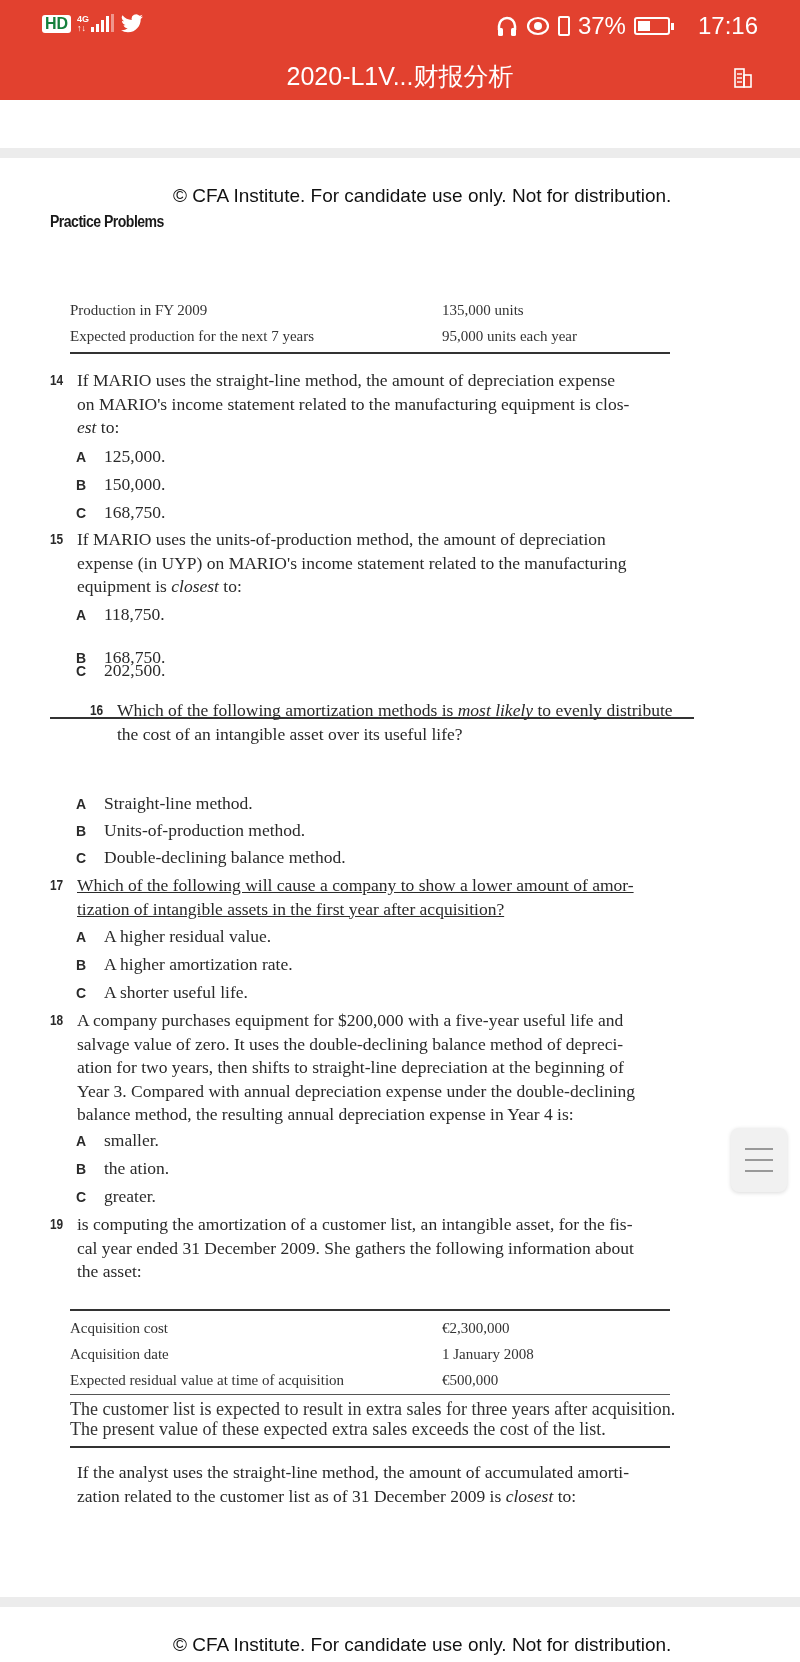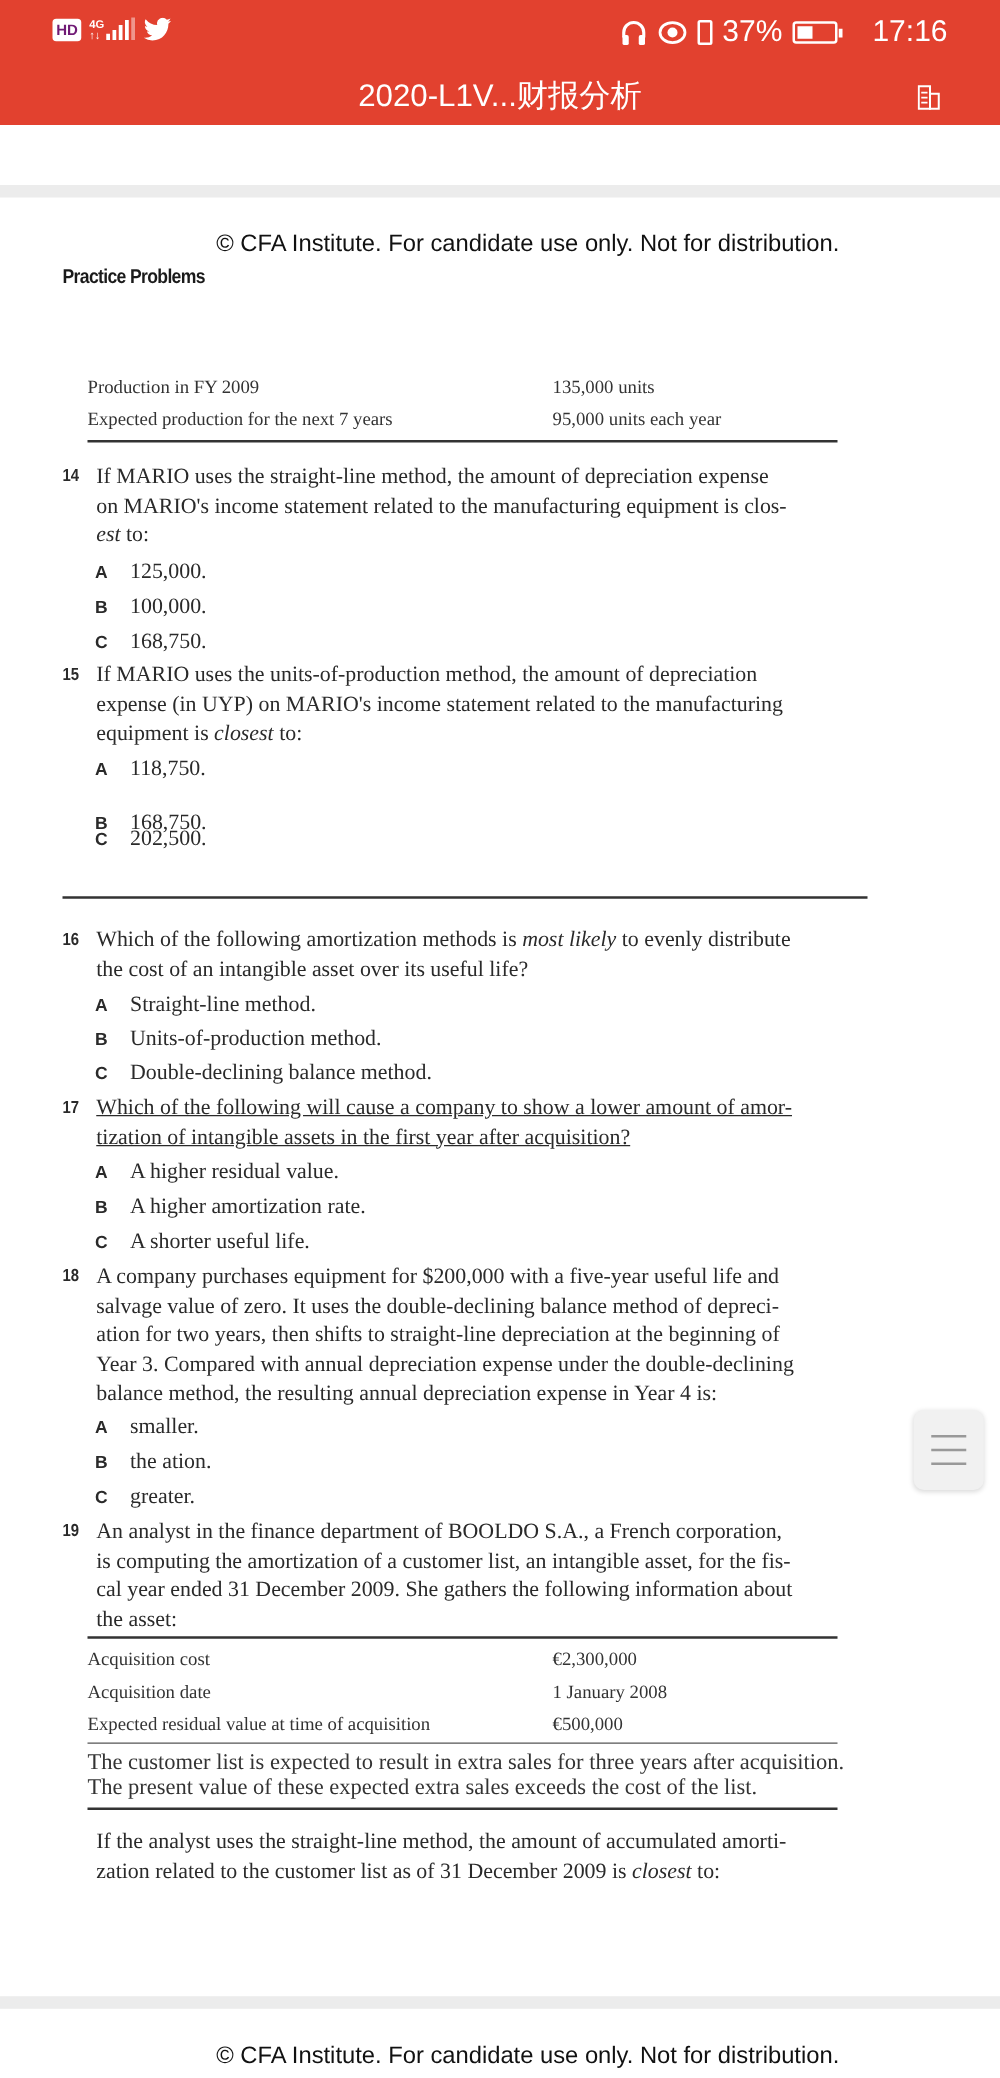--- a/index.html
+++ b/index.html
@@ -2,21 +2,21 @@
 <html><head>
   <meta charset="utf-8">
   <style>
     * { box-sizing: border-box; margin: 0; padding: 0; }
     html, body { width: 800px; height: 1662px; background: #ffffff; overflow: hidden; }
     body { position: relative; font-family: "Liberation Serif", serif; color: #2a2a2a; }
 
     .appbar { position: absolute; left: 0; top: 0; width: 800px; height: 100px; background: #e2412f; color: #fff; }
     .statusbar { position: absolute; left: 0; top: 0; width: 800px; height: 55px; }
     .sb-left { position: absolute; left: 42px; top: 14px; display: flex; align-items: center; gap: 6px; }
-    .hd { background: #fff; color: #701a75; font-family: "Liberation Sans", sans-serif; font-weight: bold; font-size: 12px; padding: 1px 3px; border-radius: 3px; line-height: 16px; }
+    .hd { background: #fff; color: #15803d; font-family: "Liberation Sans", sans-serif; font-weight: bold; font-size: 16px; padding: 1px 3px; border-radius: 3px; line-height: 16px; }
     .net { font-family: "Liberation Sans", sans-serif; font-size: 9px; font-weight: bold; line-height: 9px; display:flex; flex-direction: column; }
     .bars { display: flex; align-items: flex-end; gap: 2px; height: 16px; margin-left: -4px;}
     .bars span { display: block; width: 3px; background: #fff; }
     .bars span.dim { background: rgba(255,255,255,0.45); }
     .sb-right { position: absolute; right: 42px; top: 12px; display: flex; align-items: center; gap: 8px; font-family: "Liberation Sans", sans-serif; font-size: 24px; }
     .battery { width: 36px; height: 18px; border: 2px solid #fff; border-radius: 3px; position: relative; }
     .battery .fill { position: absolute; left: 2px; top: 2px; bottom: 2px; width: 12px; background: #fff; }
     .battery::after { content: ""; position: absolute; right: -6px; top: 4px; width: 3px; height: 7px; background: #fff; }
     .vib { width: 12px; height: 20px; border: 2px solid #fff; border-radius: 2px; }
 
@@ -115,38 +115,38 @@
 
 <div class="q" style="top:369px;">
   <span class="num">14</span>
   <div class="stem">
     <div>If MARIO uses the straight-line method, the amount of depreciation expense</div>
     <div>on MARIO's income statement related to the manufacturing equipment is clos-</div>
     <div><i>est</i> to:</div>
   </div>
 </div>
 <div class="opt" style="top:445px;"><span class="letter">A</span><span>125,000.</span></div>
-<div class="opt" style="top:473px;"><span class="letter">B</span><span>100,000.</span></div>
+<div class="opt" style="top:473px;"><span class="letter">B</span><span>150,000.</span></div>
 <div class="opt" style="top:501px;"><span class="letter">C</span><span>168,750.</span></div>
 
 <div class="q" style="top:528px;">
   <span class="num">15</span>
   <div class="stem">
     <div>If MARIO uses the units-of-production method, the amount of depreciation</div>
     <div>expense (in UYP) on MARIO's income statement related to the manufacturing</div>
     <div>equipment is <i>closest</i> to:</div>
   </div>
 </div>
 <div class="opt" style="top:603px;"><span class="letter">A</span><span>118,750.</span></div>
 <div class="opt" style="top:631px;margin-top:15px;"><span class="letter">B</span><span>168,750.</span></div>
 <div class="opt" style="top:659px;"><span class="letter">C</span><span>202,500.</span></div>
 
 <div class="rule" style="left:50px; width:644px; top:717px;"></div>
 
-<div class="q" style="top:740px;">
+<div class="q" style="top:699px;margin-left:40px;">
   <span class="num">16</span>
   <div class="stem">
     <div>Which of the following amortization methods is <i>most likely</i> to evenly distribute</div>
     <div>the cost of an intangible asset over its useful life?</div>
   </div>
 </div>
 <div class="opt" style="top:792px;"><span class="letter">A</span><span>Straight-line method.</span></div>
 <div class="opt" style="top:819px;"><span class="letter">B</span><span>Units-of-production method.</span></div>
 <div class="opt" style="top:846px;"><span class="letter">C</span><span>Double-declining balance method.</span></div>
 
@@ -171,21 +171,20 @@
     <div>balance method, the resulting annual depreciation expense in Year 4 is:</div>
   </div>
 </div>
 <div class="opt" style="top:1129px;"><span class="letter">A</span><span>smaller.</span></div>
 <div class="opt" style="top:1157px;"><span class="letter">B</span><span>the ation.</span></div>
 <div class="opt" style="top:1185px;"><span class="letter">C</span><span>greater.</span></div>
 
 <div class="q" style="top:1213px;">
   <span class="num">19</span>
   <div class="stem">
-    <div>An analyst in the finance department of BOOLDO S.A., a French corporation,</div>
     <div>is computing the amortization of a customer list, an intangible asset, for the fis-</div>
     <div>cal year ended 31 December 2009. She gathers the following information about</div>
     <div>the asset:</div>
   </div>
 </div>
 <div class="rule" style="left:70px; width:600px; top:1309px;"></div>
 <div class="tbl" style="top:1315px;">
   <div class="row">
       <span class="c1">Acquisition cost</span>
       <span>€2,300,000</span>

